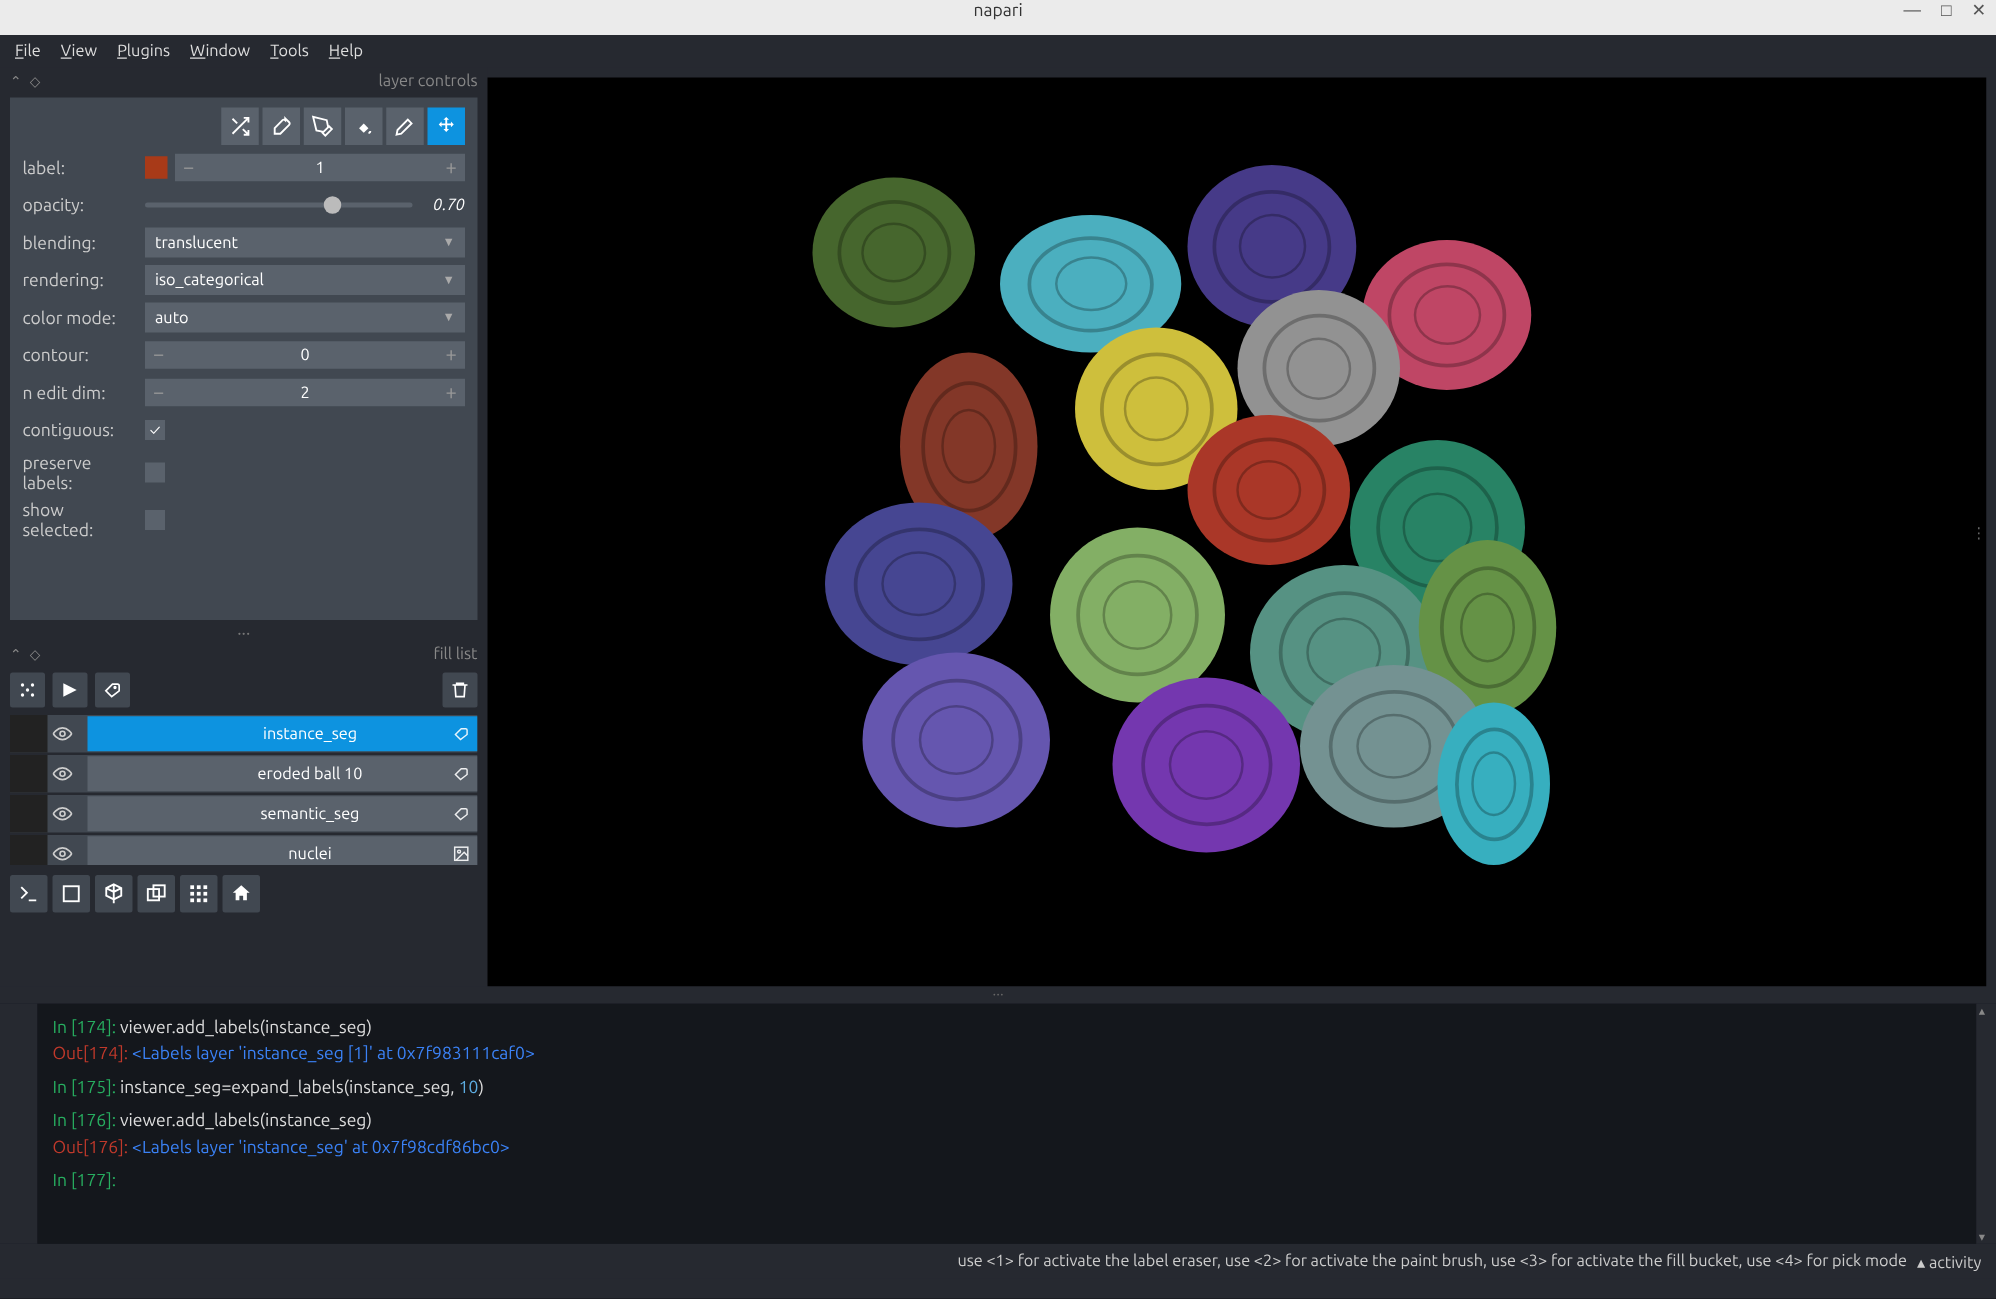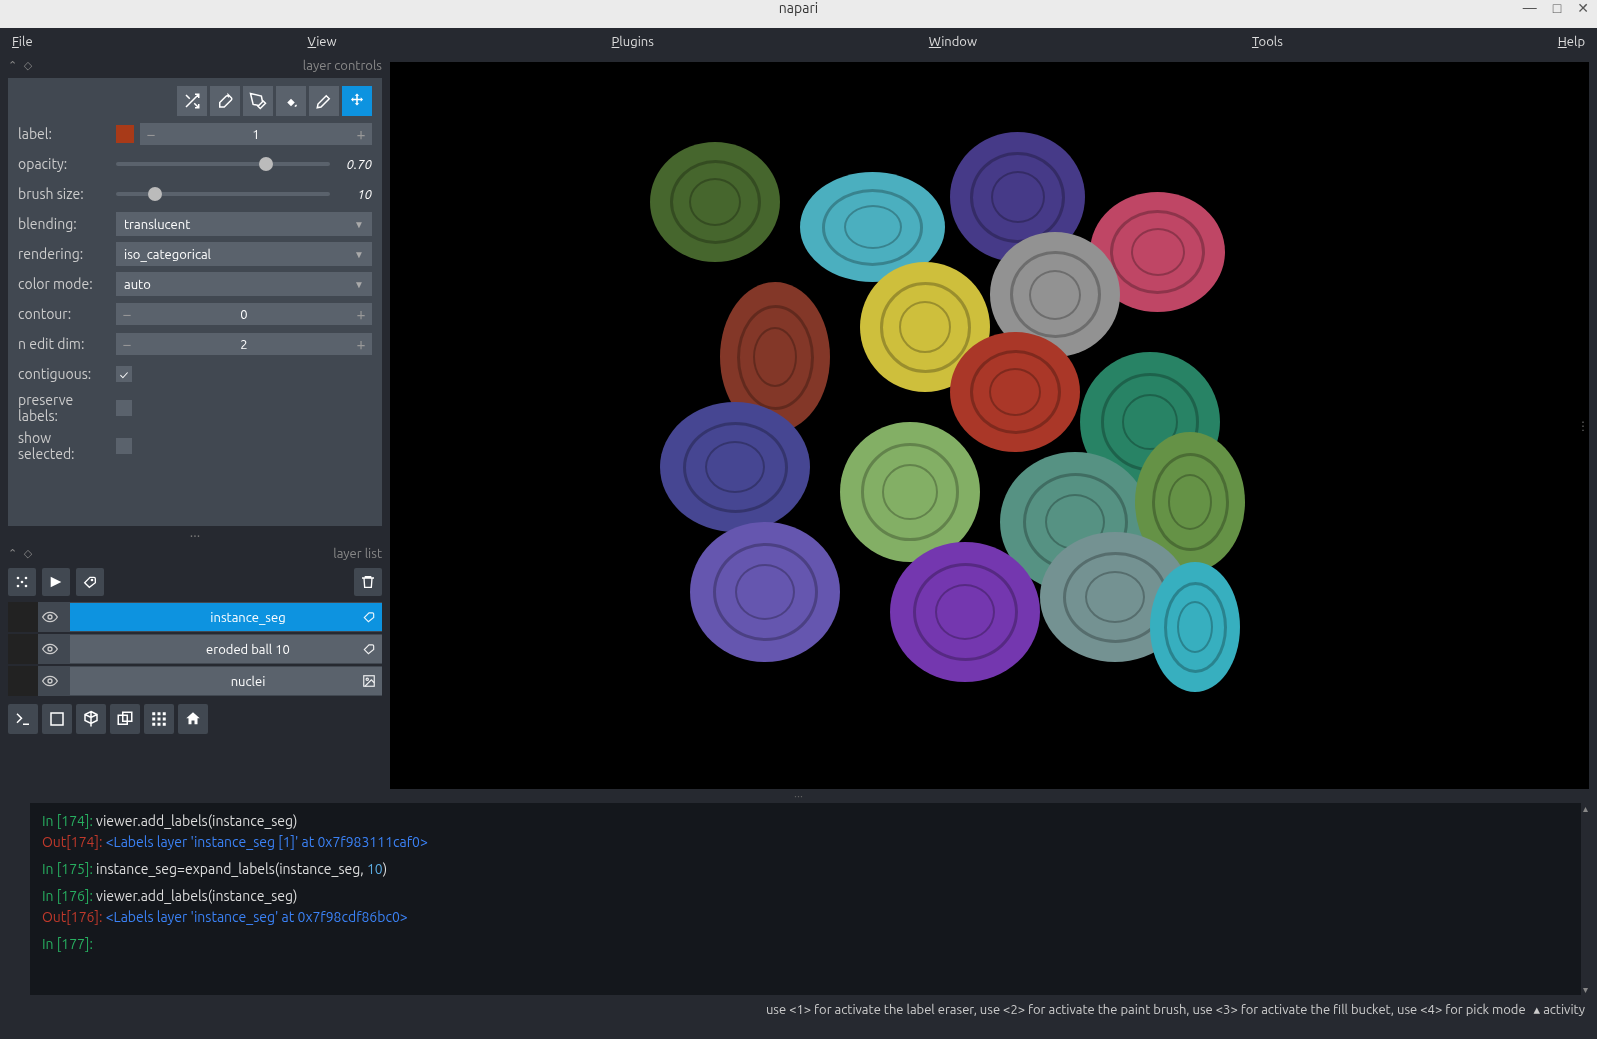--- a/index.html
+++ b/index.html
@@ -2,21 +2,21 @@
 <html><head>
 <meta charset="utf-8">
 <style>
 * { box-sizing: border-box; margin: 0; padding: 0; font-family: -apple-system, "Segoe UI", Ubuntu, sans-serif; }
 body { background: #262930; color: #fff; font-size: 13px; overflow: hidden; width: 1597px; height: 1039px; }
 
 .titlebar { background: #ebebeb; height: 28px; display: flex; align-items: flex-start; justify-content: center; position: relative; color: #333; font-size: 14px; }
 .titlebar .wincontrols { position: absolute; right: 8px; display: flex; gap: 16px; color: #555; }
 .titlebar .wincontrols span { cursor: pointer; }
 
-.menubar { background: #262930; height: 26px; display: flex; align-items: center; padding: 0 12px; gap: 16px; color: #ddd; justify-content: space-between; }
+.menubar { background: #262930; height: 26px; display: flex; align-items: center; padding: 0 12px; gap: 16px; color: #ddd; }
 .menubar span { cursor: pointer; }
 .menubar span u { text-decoration: underline; }
 
 .main-row { display: flex; height: 735px; }
 .left-panel { width: 390px; display: flex; flex-direction: column; background: #262930; }
 .canvas-area { flex: 1; background: #000; margin: 8px 8px 0 0; position: relative; }
 
 .dock-header { height: 22px; display: flex; align-items: center; justify-content: space-between; padding: 0 8px; color: #888; font-size: 13px; }
 .dock-header .dots { font-size: 11px; letter-spacing: 2px; }
 
@@ -158,29 +158,20 @@
       <div class="ctrl-row">
         <div class="ctrl-label">opacity:</div>
         <div class="slider-wrap">
           <div class="slider">
               <div class="slider-thumb" style="left:70%"></div>
             </div>
           <div class="slider-val">0.70</div>
         </div>
       </div>
 
-      <div class="ctrl-row">
-        <div class="ctrl-label">brush size:</div>
-        <div class="slider-wrap">
-          <div class="slider">
-              <div class="slider-thumb" style="left:18%"></div>
-            </div>
-          <div class="slider-val">10</div>
-        </div>
-      </div>
 
       <div class="ctrl-row">
         <div class="ctrl-label">blending:</div>
         <div class="combo">
             <span>translucent</span>
             <span class="tri">▼</span>
           </div>
       </div>
       <div class="ctrl-row">
         <div class="ctrl-label">rendering:</div>
@@ -226,21 +217,21 @@
         <div class="ctrl-label" style="width:92px">show selected:</div>
         <div class="check"></div>
       </div>
       <div style="height:50px"></div>
     </div>
 
     <div class="ellipsis-bar">···</div>
 
     <div class="dock-header">
       <span class="dots">⌃ ◇</span>
-      <span>layer list</span>
+      <span>fill list</span>
     </div>
 
     <div class="layer-tools">
       <div class="layer-tools-left">
         <div class="lt-btn">
             <svg width="16" height="16" viewBox="0 0 24 24" fill="#fff">
               <circle cx="6" cy="6" r="2"></circle>
               <circle cx="18" cy="6" r="2"></circle>
               <circle cx="6" cy="18" r="2"></circle>
               <circle cx="18" cy="18" r="2"></circle>
@@ -283,20 +274,34 @@
         </div>
         <div class="layer-item">
           <div class="layer-thumb"></div>
           <div class="layer-eye">
             <svg width="16" height="16" viewBox="0 0 24 24" fill="none" stroke="#ccc" stroke-width="2">
               <path d="M1 12s4-7 11-7 11 7 11 7-4 7-11 7S1 12 1 12z"></path>
               <circle cx="12" cy="12" r="3"></circle>
             </svg>
           </div>
           <div class="layer-name-box">eroded ball 10<span class="layer-tag">
+              <svg width="14" height="14" viewBox="0 0 24 24" fill="none" stroke="#fff" stroke-width="2">
+                <path d="M20 13V7a2 2 0 00-2-2h-6L4 13l7 7 9-7z"></path>
+              </svg>
+            </span></div>
+        </div>
+        <div class="layer-item">
+          <div class="layer-thumb"></div>
+          <div class="layer-eye">
+            <svg width="16" height="16" viewBox="0 0 24 24" fill="none" stroke="#ccc" stroke-width="2">
+              <path d="M1 12s4-7 11-7 11 7 11 7-4 7-11 7S1 12 1 12z"></path>
+              <circle cx="12" cy="12" r="3"></circle>
+            </svg>
+          </div>
+          <div class="layer-name-box">semantic_seg<span class="layer-tag">
               <svg width="14" height="14" viewBox="0 0 24 24" fill="none" stroke="#fff" stroke-width="2">
                 <path d="M20 13V7a2 2 0 00-2-2h-6L4 13l7 7 9-7z"></path>
               </svg>
             </span></div>
         </div>
         <div class="layer-item">
           <div class="layer-thumb"></div>
           <div class="layer-eye">
             <svg width="16" height="16" viewBox="0 0 24 24" fill="none" stroke="#ccc" stroke-width="2">
               <path d="M1 12s4-7 11-7 11 7 11 7-4 7-11 7S1 12 1 12z"></path>

